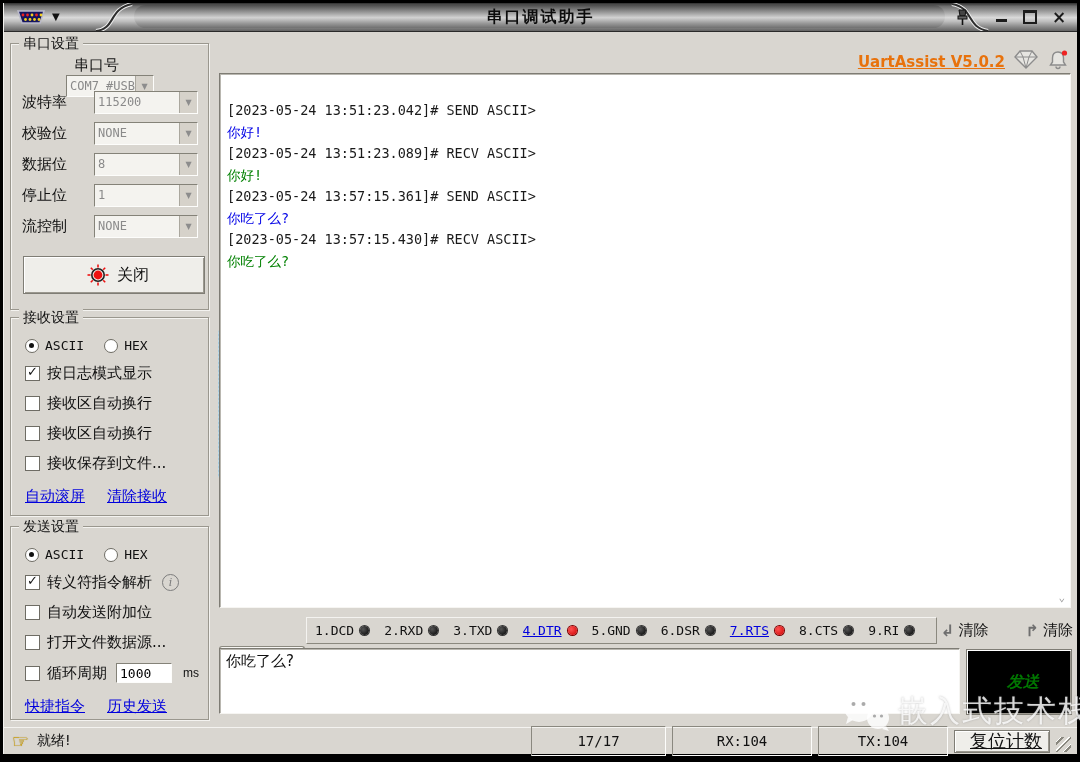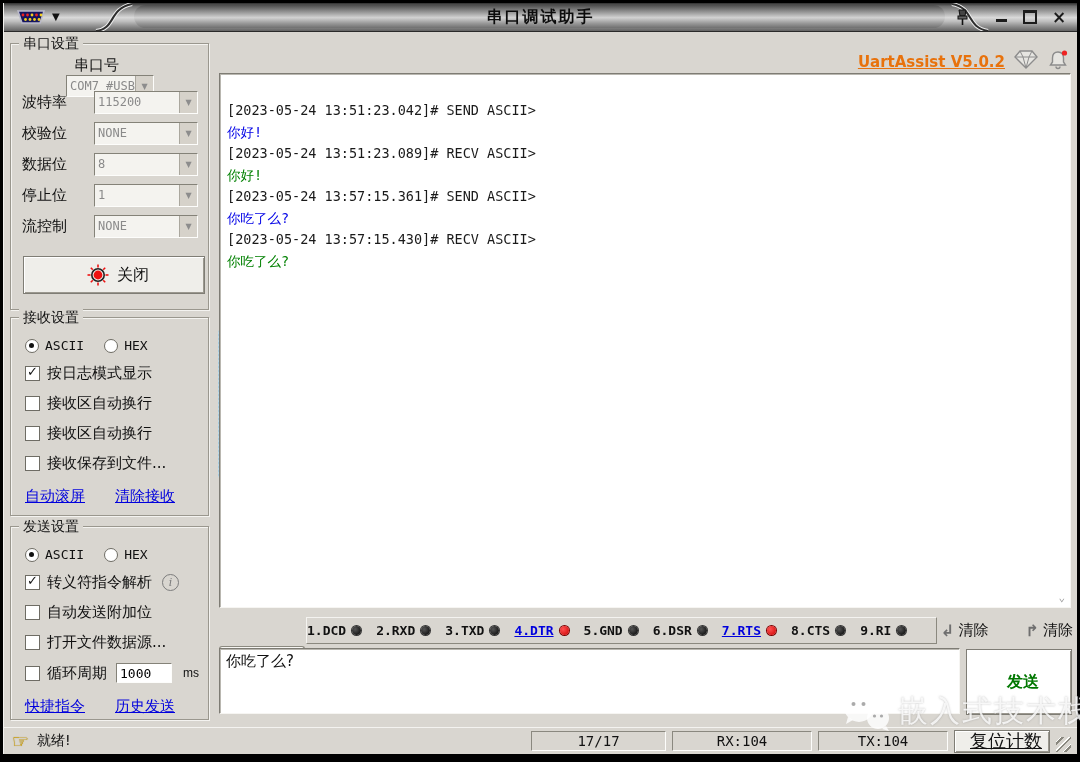--- a/index.html
+++ b/index.html
@@ -41,21 +41,21 @@
   .btn{border:1px solid #7f7d75;box-shadow:inset 1px 1px 0 #fff,inset -1px -1px 0 #9b988f;
      background:#efeeea;display:flex;align-items:center;justify-content:center;cursor:default;padding-left:8px;}
   .close-btn{position:absolute;left:12px;top:212px;width:172px;height:36px;font-size:16px;color:#101010;gap:8px;}
   .radrow{display:flex;align-items:center;margin:20px 0 0 14px;gap:6px;}
   .radio{width:12px;height:12px;border-radius:50%;background:#fff;border:1px solid #6e6c64;position:relative;flex:none;}
   .radio.checked::after{content:"";position:absolute;left:3px;top:3px;width:5px;height:5px;border-radius:50%;background:#111;}
   .radlbl{font-size:13px;font-family:"DejaVu Sans Mono",monospace;color:#111;margin-right:14px;}
   .chkrow{display:flex;align-items:center;margin:11px 0 0 14px;gap:7px;font-size:15px;color:#101010;}
   .checkbox{width:13px;height:13px;background:#fff;border:1px solid #6e6c64;position:relative;flex:none;}
   .checkbox.checked::after{content:"✓";position:absolute;left:1px;top:-3px;font-size:13px;font-weight:bold;color:#111;}
-  .linkrow{display:flex;margin:14px 0 0 14px;gap:30px;text-decoration:underline;}
+  .linkrow{display:flex;margin:14px 0 0 14px;gap:22px;text-decoration:underline;}
   a.lnk{color:#0000dd;text-decoration:underline;font-size:15px;cursor:pointer;}
   .info-icon{width:15px;height:15px;border-radius:50%;border:1px solid #7c7c7c;color:#7c7c7c;font-size:11px;
      font-style:italic;font-family:"DejaVu Serif",serif;display:inline-flex;align-items:center;justify-content:center;margin-left:3px;}
   .cycle-input{width:48px;height:18px;border:1px solid;border-color:#848278 #fdfdfb #fdfdfb #848278;background:#fff;
      font-size:13px;font-family:"DejaVu Sans Mono",monospace;padding:0 3px;margin:0 4px 0 2px;}
   .ms{font-size:12px;font-family:Liberation Sans, sans-serif;color:#111;}
   
   .collapse-strip{position:absolute;left:214px;top:325px;width:10px;height:152px;border-radius:5px;
      background:repeating-linear-gradient(180deg,#bcd9e8 0 2px,#a7cde1 2px 4px);display:flex;align-items:center;justify-content:center;}
   .collapse-strip .chev{color:#0a6f82;font-size:11px;font-weight:bold;}
@@ -70,43 +70,43 @@
      border:1px solid;border-color:#7e7c74 #f6f5f2 #f6f5f2 #7e7c74;box-shadow:inset 1px 1px 0 #b9b7b0;
      padding:26px 0 0 7px;box-sizing:border-box;font-family:"DejaVu Sans Mono",monospace;font-size:13.5px;}
   .logline{height:21.5px;line-height:21.5px;white-space:pre;color:#1a1a1a;}
   .logline.send{color:#0000e6;}
   .logline.recv{color:#008000;}
   .scrolldn{position:absolute;right:5px;bottom:3px;color:#9a9a9a;font-size:11px;}
   
   .tab-send{left:215px;top:614px;width:84px;height:27px;}
   .pinstrip{position:absolute;left:302px;top:614px;width:631px;height:27px;overflow:hidden;
      border:1px solid;border-color:#f4f3f0 #8b897f #8b897f #f4f3f0;display:flex;align-items:center;
-     box-sizing:border-box;font-weight:bold;}
+     padding-left:8px;box-sizing:border-box;}
   .pin-item{display:flex;align-items:center;margin-right:15px;flex:none;}
   .pin-label{font-size:13px;font-family:"DejaVu Sans Mono",monospace;color:#111;}
   .pin-label.link{color:#0000dd;text-decoration:underline;cursor:pointer;}
   .pin-dot{width:9px;height:9px;border-radius:50%;margin-left:6px;flex:none;}
   .pin-dot.dark{background:radial-gradient(circle at 35% 35%,#555,#000);box-shadow:0 0 0 1px #333;}
   .pin-dot.red{background:radial-gradient(circle at 35% 35%,#ff5050,#cc0000);box-shadow:0 0 0 1px #7a0000;}
   .clearbar{position:absolute;left:933px;top:614px;width:140px;height:27px;display:flex;align-items:center;
      justify-content:space-between;padding:0 4px;box-sizing:border-box;}
   .clear-btn{display:flex;align-items:center;gap:4px;font-size:15px;color:#111;cursor:pointer;}
   .arrow-g{color:#6f6f6f;font-weight:bold;font-size:16px;}
   .sendbox{position:absolute;left:215px;top:645px;width:741px;height:66px;background:#fff;
      border:1px solid;border-color:#7e7c74 #f6f5f2 #f6f5f2 #7e7c74;box-shadow:inset 1px 1px 0 #b9b7b0;
      font-size:15px;color:#111;padding:3px 6px;box-sizing:border-box;resize:none;outline:none;
      font-family:"DejaVu Sans",sans-serif;}
   .send-btn{position:absolute;left:962px;top:646px;width:96px;height:64px;font-size:16px;font-weight:bold;
-     color:#007700;background:#ffffff;}
+     color:#007700;background:#000000;font-style:italic;}
   
   .statusbar{position:absolute;left:0;top:724px;width:1073px;height:27px;border-top:1px solid #f4f3f0;
      display:flex;align-items:center;box-sizing:border-box;padding:0 6px 0 8px;gap:6px;}
   .st-ready{flex:1;display:flex;align-items:center;gap:8px;font-size:14px;color:#111;}
   .hand-icon{color:#d7a500;font-size:19px;line-height:18px;text-shadow:0 0 1px #8a6a00;}
-  .st-cell{height:20px;border:1px solid;border-color:#8a887f #fdfdfb #fdfdfb #8a887f;
+  .st-cell{height:30px;border:1px solid;border-color:#8a887f #fdfdfb #fdfdfb #8a887f;
      display:flex;align-items:center;justify-content:center;font-size:14px;color:#111;
      font-family:"DejaVu Sans Mono",monospace;box-sizing:border-box;}
   .c1{width:135px;}.c2{width:140px;}.c3{width:130px;}
   .reset-btn{width:86px;height:21px;font-size:18px;color:#111;text-decoration:underline;}
   .grip{width:15px;height:15px;align-self:flex-end;margin-bottom:2px;
      background:repeating-linear-gradient(135deg,transparent 0 3px,#fdfdfb 3px 4px,#8a887f 4px 6px);}
   
   .watermark{position:absolute;left:836px;top:686px;display:flex;align-items:center;gap:6px;
      z-index:60;pointer-events:none;}
   .wm-text{font-size:30px;letter-spacing:2px;color:rgba(255,255,255,0.82);

